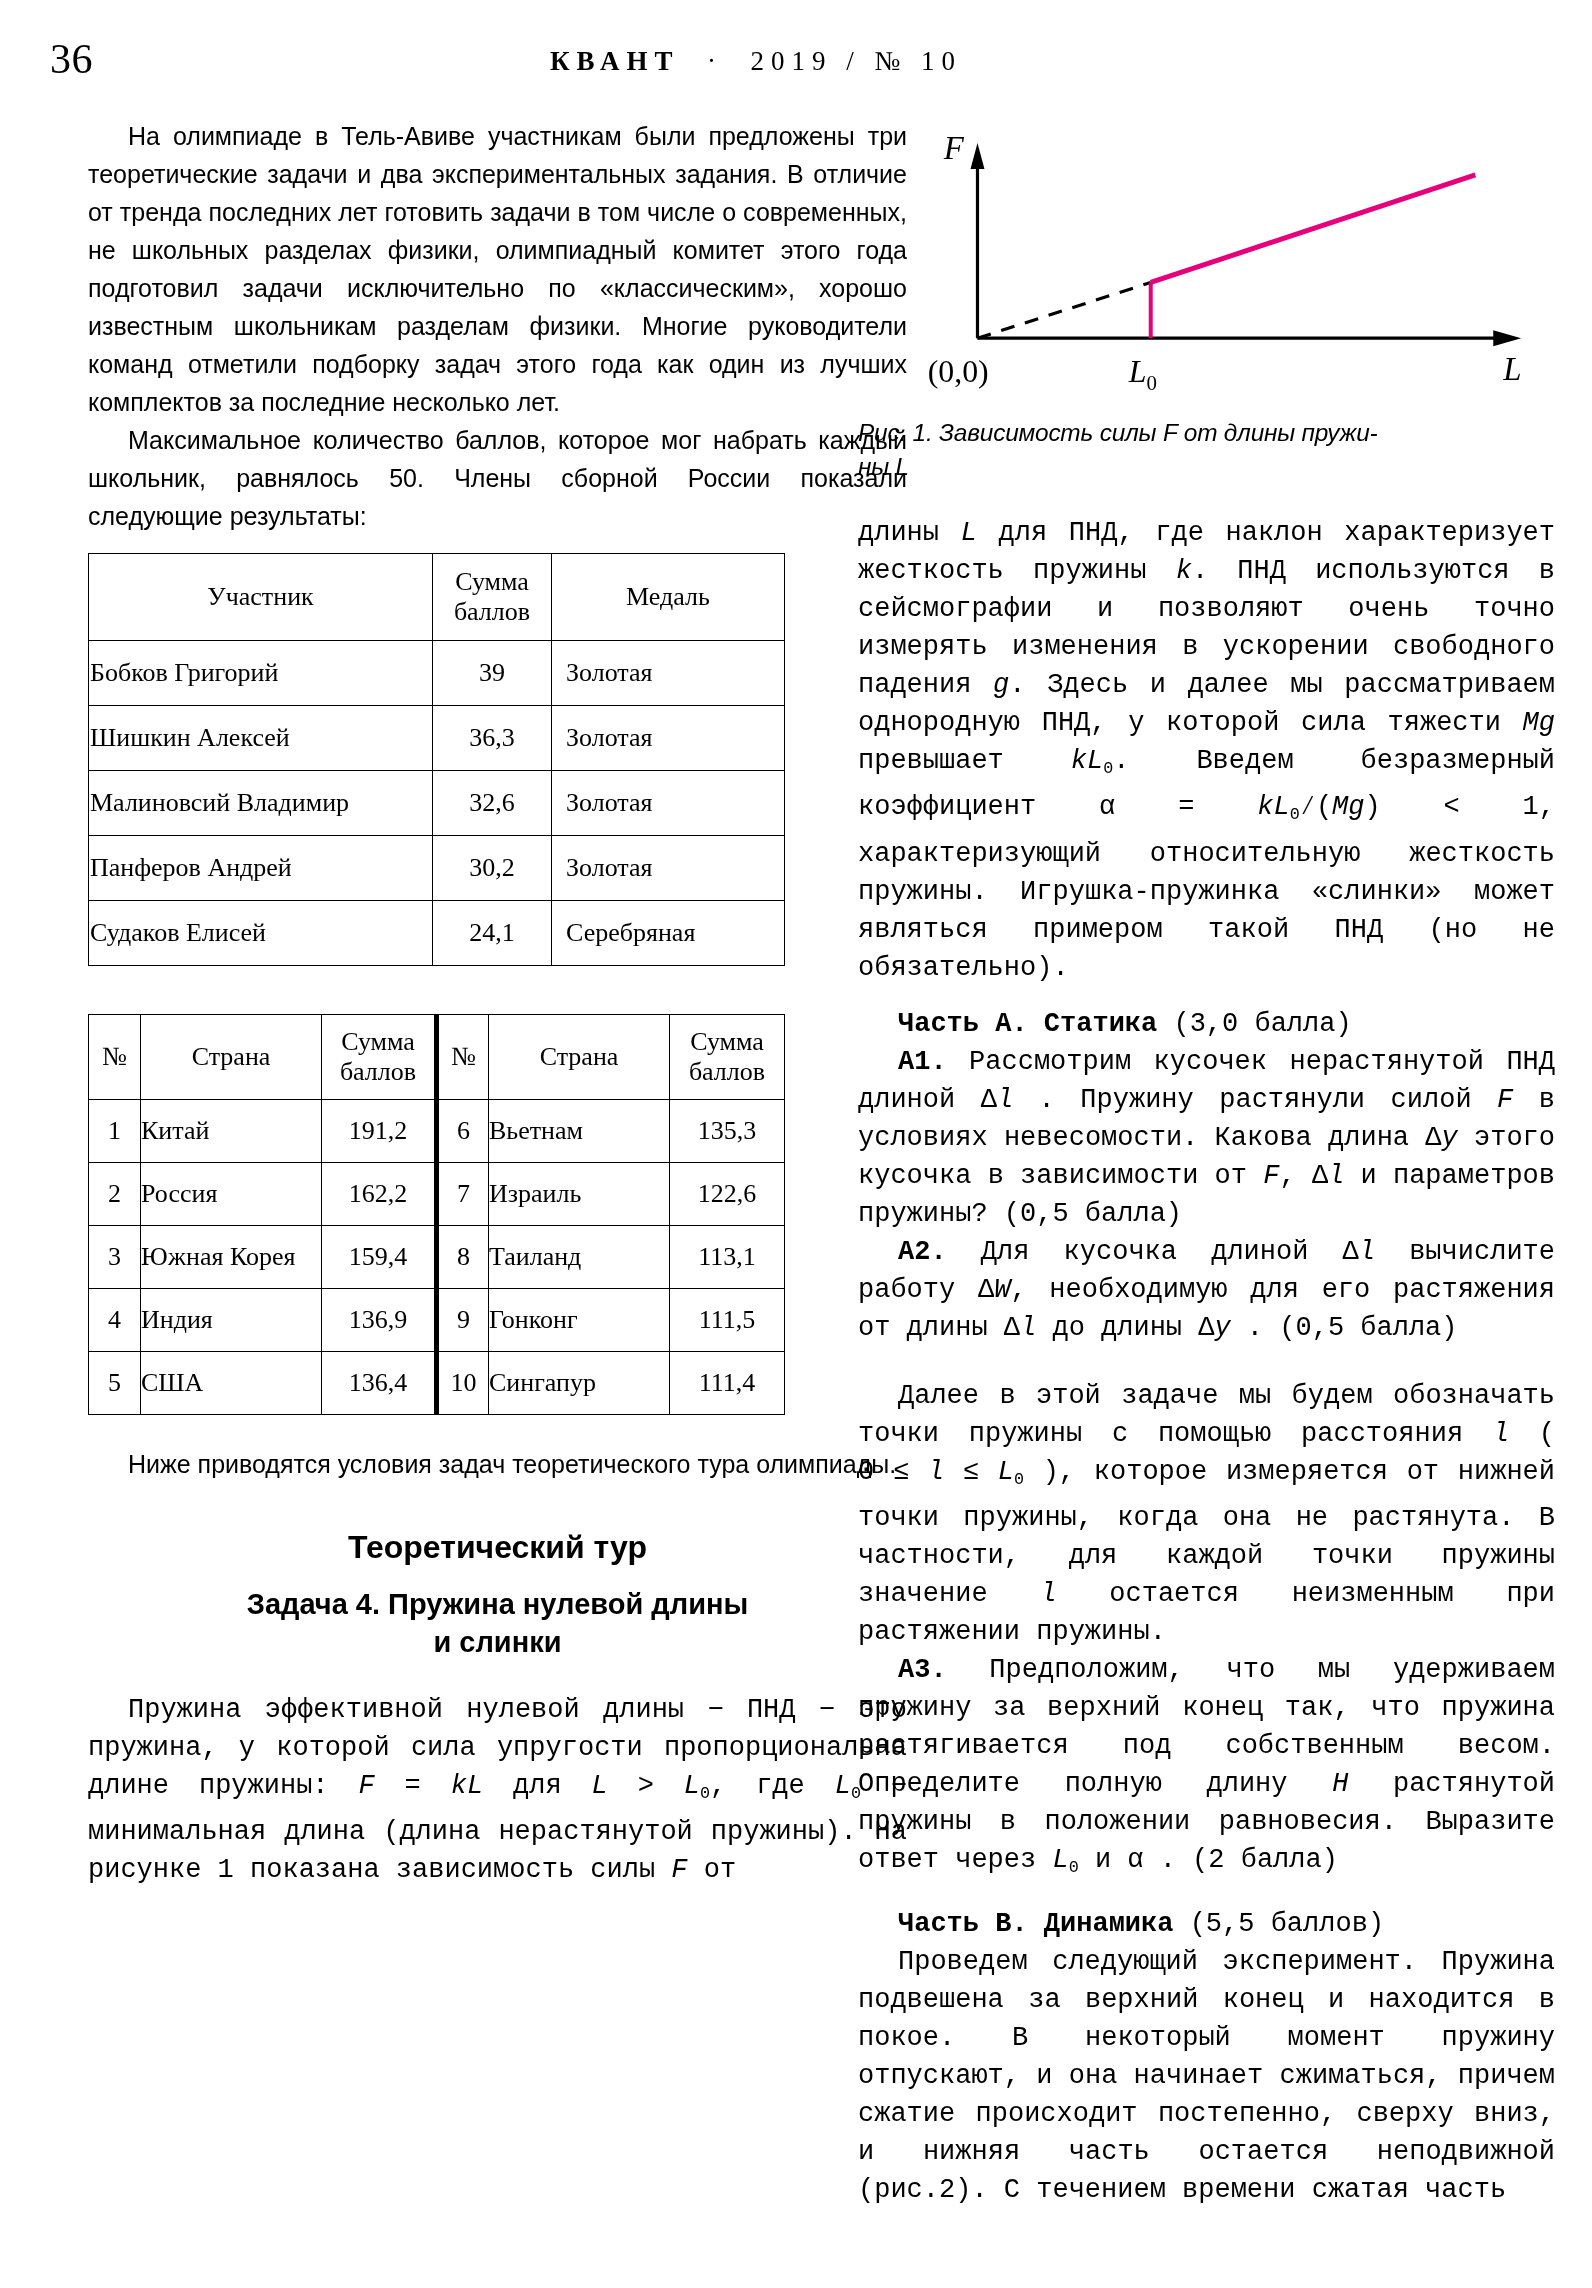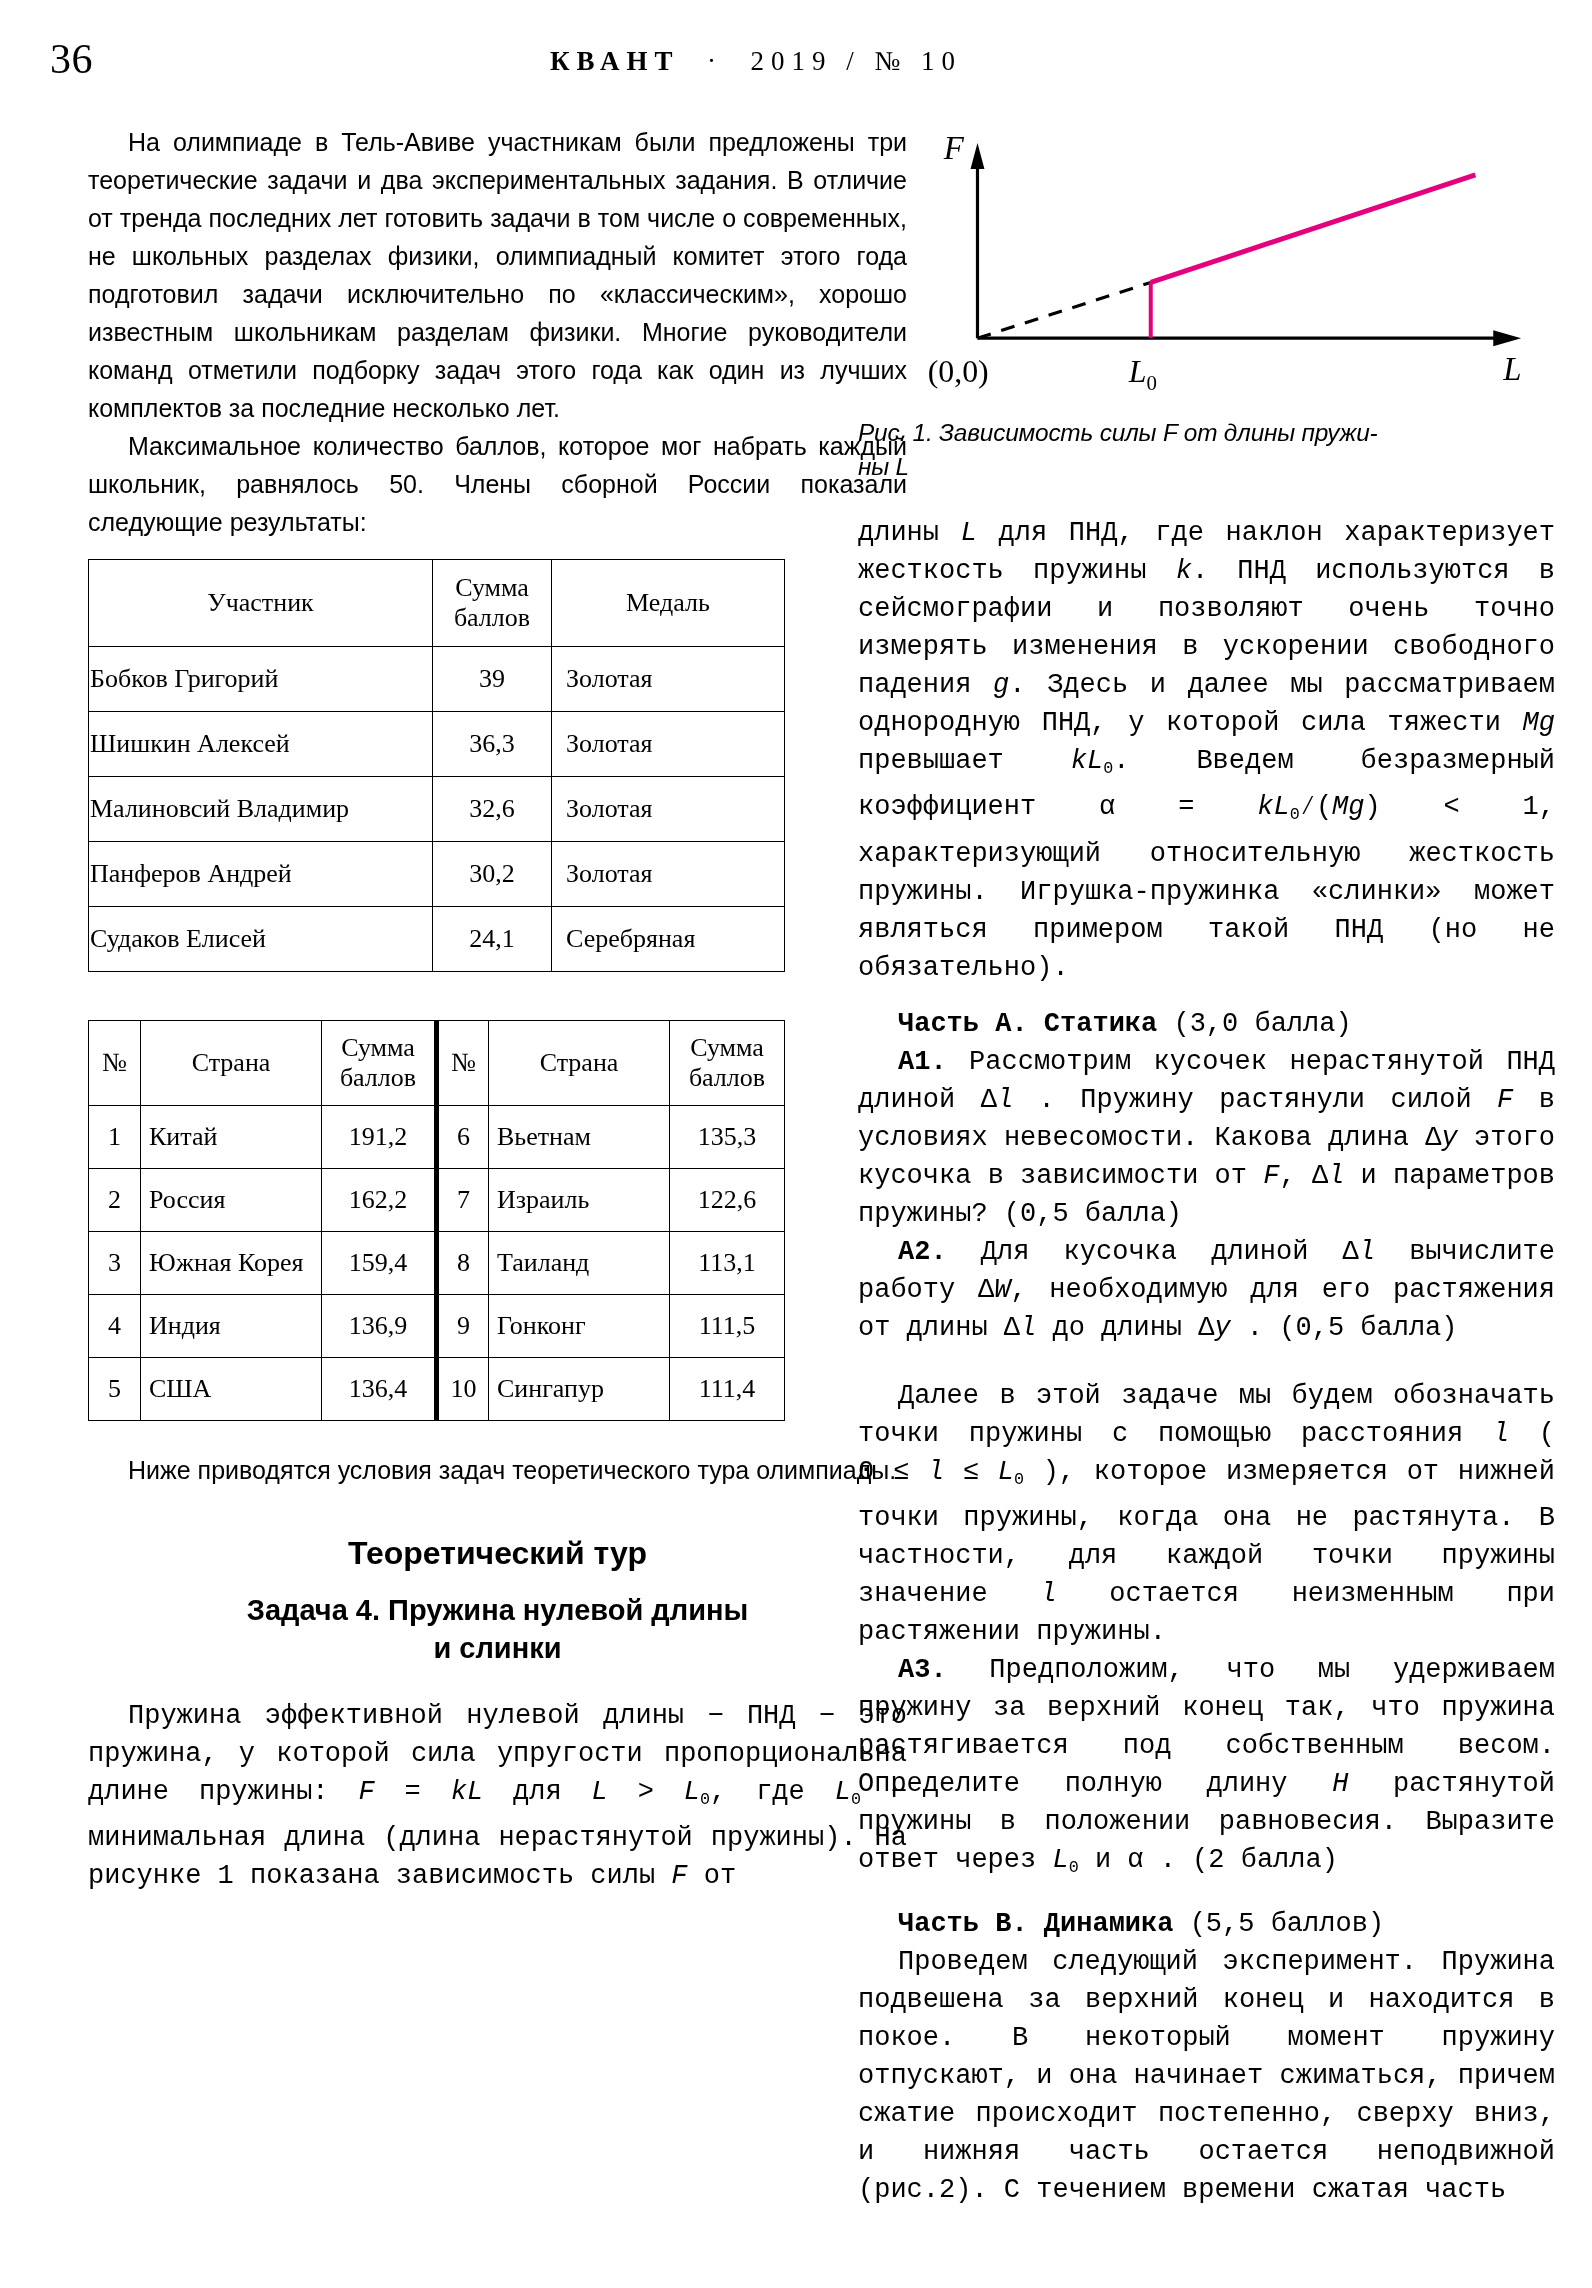--- a/index.html
+++ b/index.html
@@ -49,21 +49,21 @@
     font-size: 27px;
     letter-spacing: 7px;
   }
   .journal .sep { font-weight: normal; letter-spacing: 7px; }
   .journal .issue { font-weight: normal; letter-spacing: 7px; }
 
   
   .col-left {
     position: absolute;
     left: 88px;
-    top: 123px;
+    top: 117px;
     width: 819px;
   }
   .col-right {
     position: absolute;
     left: 858px;
     top: 117px;
     width: 697px;
   }
 
   
@@ -143,21 +143,21 @@
   #tbl-country { width: 697px; }
   #tbl-country col.n  { width: 52px; }
   #tbl-country col.s  { width: 181px; }
   #tbl-country col.p  { width: 115px; }
   #tbl-country col.n2 { width: 52px; }
   #tbl-country col.s2 { width: 181px; }
   #tbl-country col.p2 { width: 115px; }
   #tbl-country th.hc { text-align: center; height: 72px; line-height: 30px; }
   #tbl-country td { height: 50px; }
   #tbl-country td.rk { text-align: center; }
-  #tbl-country td.cn { text-align: left; padding-left: 8px; }
+  #tbl-country td.cn { text-align: left; padding-left: 0; }
   #tbl-country td.pt { text-align: center; }
   #tbl-country .thick-left { border-left-width: 5px; }
   .twoline { display: block; line-height: 30px; }
 
   
   .figure {
     position: relative;
     width: 697px;
     height: 299px;
   }

